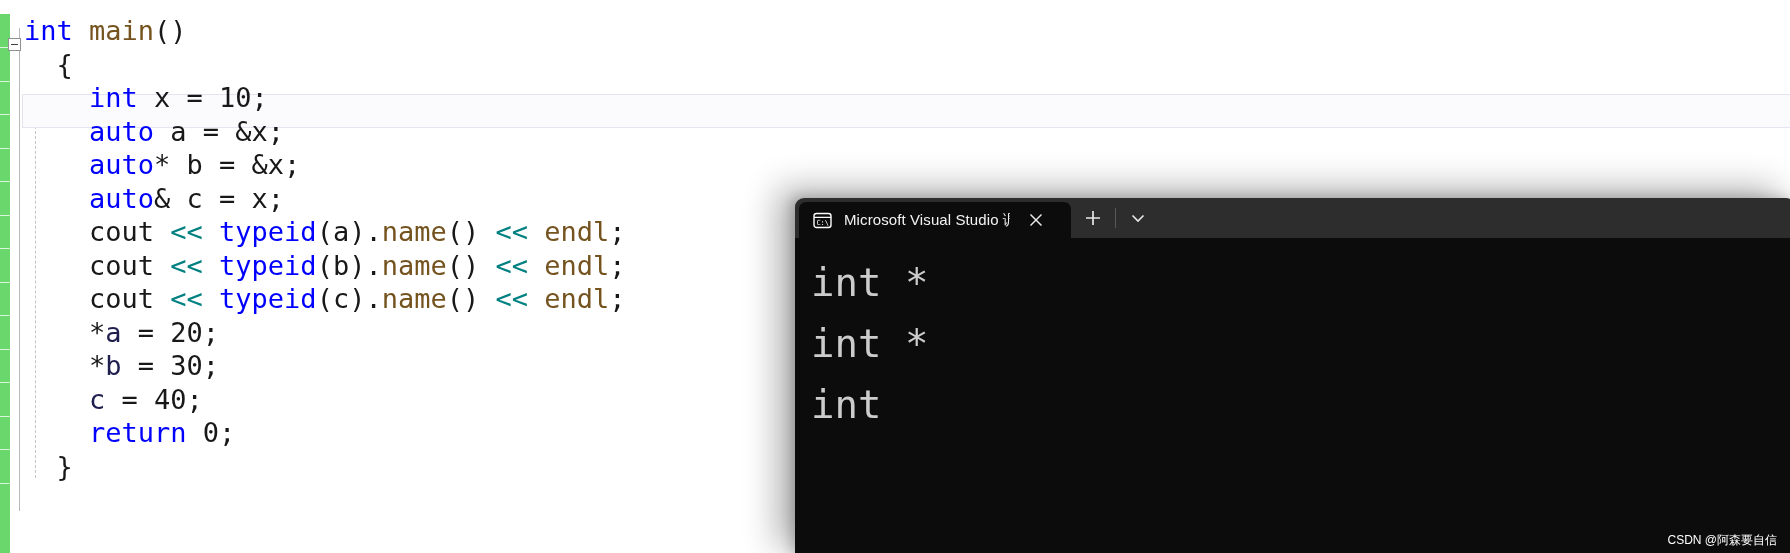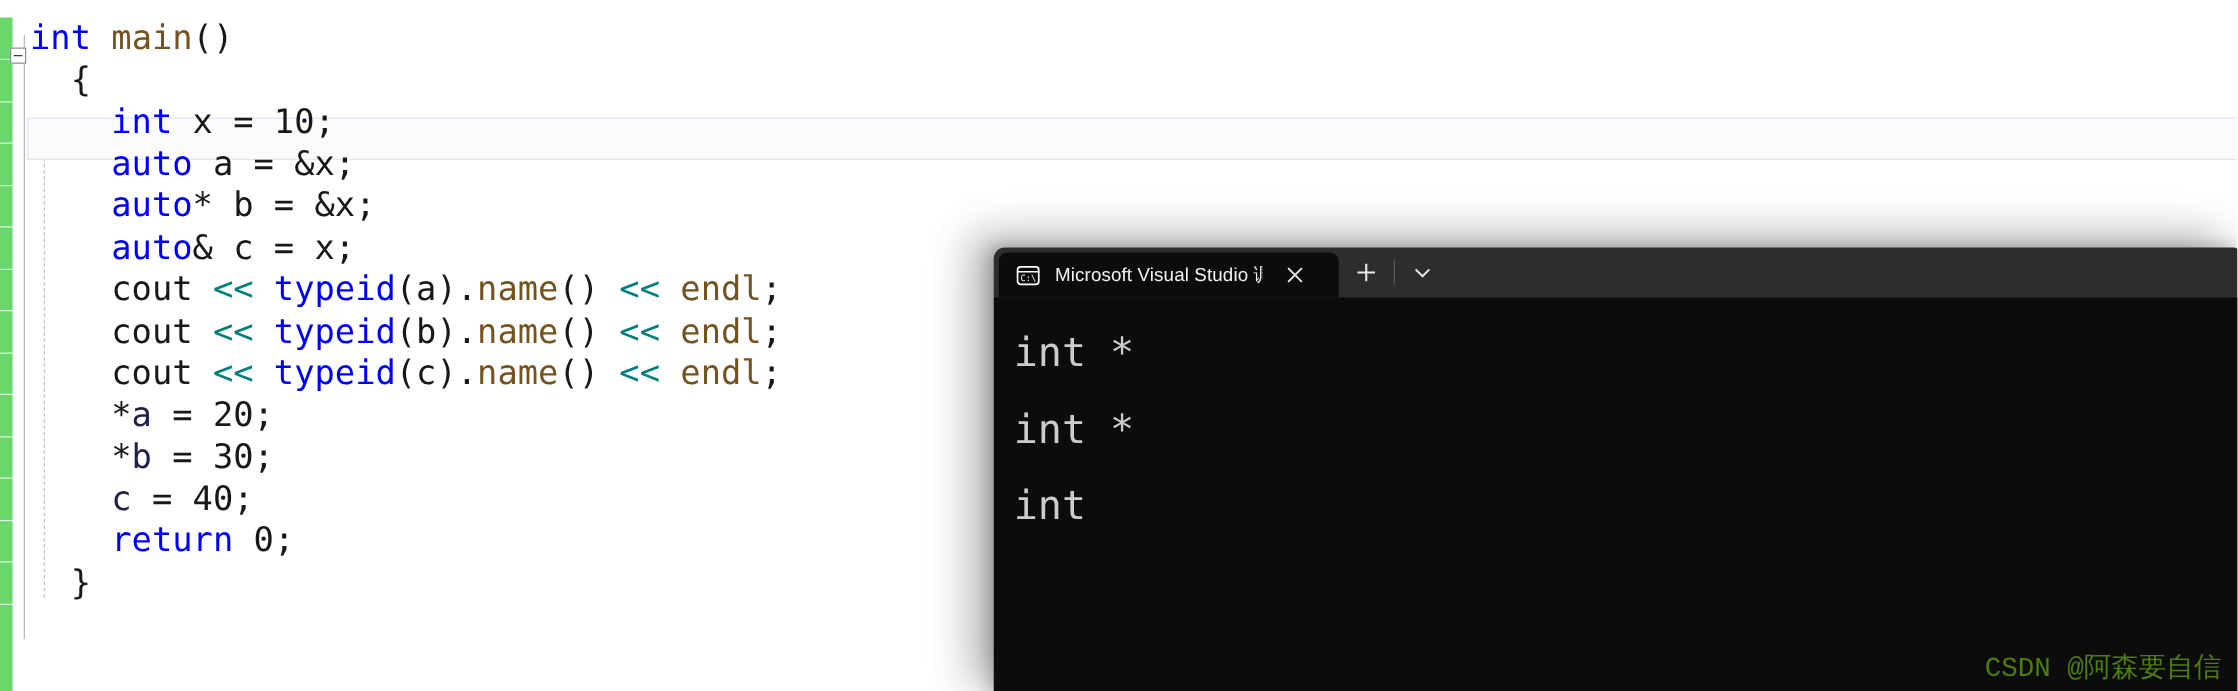--- a/index.html
+++ b/index.html
@@ -181,40 +181,40 @@
     left: 0; top: 40px;
     width: 1000px; height: 320px;
     background: #0c0c0c;
     overflow: hidden;
   }
   #term-text {
     position: absolute;
     left: 16px; top: 14px;
     color: #cccccc;
     font-family: "DejaVu Sans Mono", "Liberation Mono", monospace;
-    font-size: 32px;
+    font-size: 39px;
     line-height: 61px;
     white-space: pre;
   }
   .term-partial {
     position: absolute;
     left: 16px; top: 310px;
     color: #cccccc;
     font-family: "DejaVu Sans Mono", "Liberation Mono", monospace;
     font-size: 39px;
     line-height: 61px;
     white-space: pre;
     opacity: .92;
   }
   #watermark {
     position: absolute;
     right: 18px; bottom: 9px;
-    color: #4d7c0f;
-    font-family: Liberation Mono, monospace;
-    font-size: 22px;
+    color: #ffffff;
+    font-family: Liberation Sans, sans-serif;
+    font-size: 12px;
     white-space: nowrap;
   }
 </style>
 </head>
 <body>
 
 <div id="root">
 
   <div id="editor">
 

